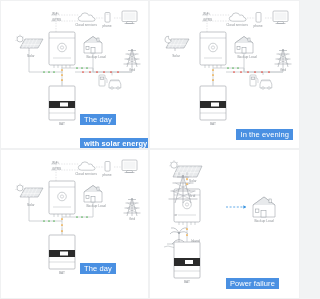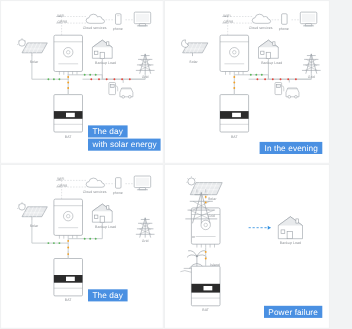--- a/index.html
+++ b/index.html
@@ -34,21 +34,21 @@
   }
   .cap span{
     background:#4a90e2;
     color:#ffffff;
     font-size:7.5px;
     line-height:11px;
     padding:0 4px;
     white-space:nowrap;
     letter-spacing:0.1px;
   }
-  .cap span + span{margin-top:1px;}
+  .cap span + span{margin-top:13px;font-weight:bold;}
   .cap.right{}
   .lbl{
     position:absolute;
     font-size:3.2px;
     color:#8d9196;
     white-space:nowrap;
     line-height:4px;
     letter-spacing:0.05px;
   }
   .lbl.c{transform:translateX(-50%);}
@@ -499,18 +499,18 @@
       </g>
     </svg>
 
     <span class="lbl" style="left:39px;top:29px;">Solar</span>
     <span class="lbl" style="left:39px;top:44px;">Grid</span>
     <span class="lbl c" style="left:26px;top:63px;">or</span>
     <span class="lbl" style="left:41px;top:89px;">Island</span>
     <span class="lbl c" style="left:114px;top:68.5px;">Backup Load</span>
     <span class="lbl c" style="left:37px;top:130px;">BAT</span>
 
-    <div class="cap right" style="right:6px;top:128px;">
+    <div class="cap right" style="right:20px;top:128px;">
       <span>Power failure</span>
     </div>
   </div>
 
 </div>
 
 </body></html>

